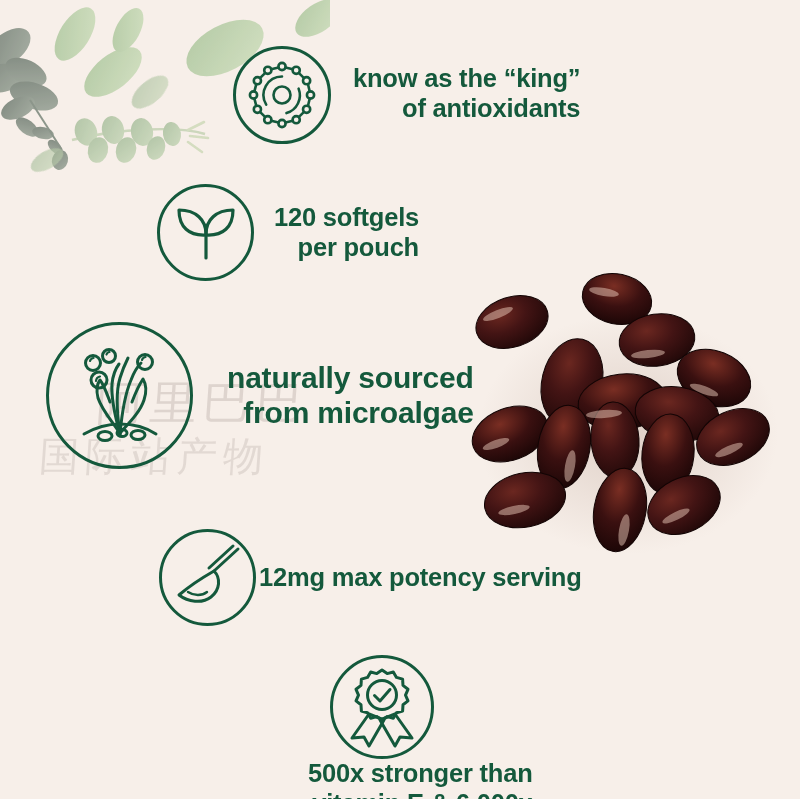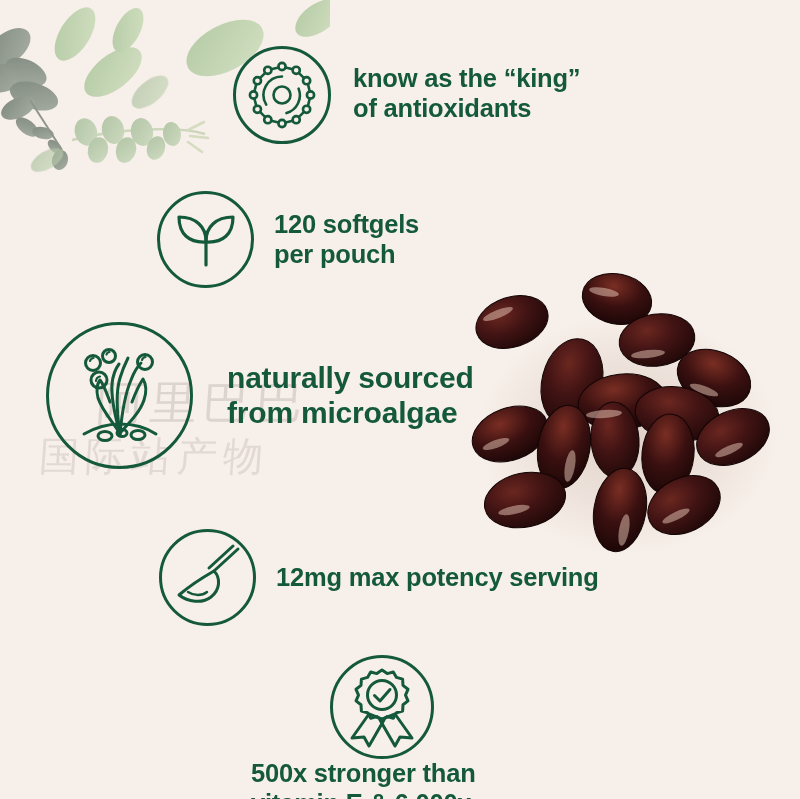--- a/index.html
+++ b/index.html
@@ -59,20 +59,21 @@
     margin-left: -54px;
     font-size: 40px;
     opacity: .8;
   }
 
   
   .feature {
     position: absolute;
     display: flex;
     align-items: center;
+    text-align: right;
   }
   .badge {
     flex: 0 0 auto;
     border-radius: 50%;
     border: 3px solid #14593c;
     box-sizing: border-box;
     display: flex;
     align-items: center;
     justify-content: center;
     background: transparent;
@@ -85,31 +86,31 @@
     line-height: 1.16;
     white-space: pre-line;
     letter-spacing: -0.2px;
   }
 
   
   #row-antioxidant { left: 233px; top: 46px; }
   #row-antioxidant .badge { width: 98px; height: 98px; }
   #row-antioxidant .feature-text { margin-left: 22px; font-size: 25.5px; margin-top: -2px; }
 
-  #row-softgels { left: 157px; top: 191px; }
+  #row-softgels { left: 157px; top: 184px; }
   #row-softgels .badge { width: 97px; height: 97px; }
   #row-softgels .feature-text { margin-left: 20px; font-size: 25.5px; }
 
   #row-microalgae { left: 46px; top: 322px; }
   #row-microalgae .badge { width: 147px; height: 147px; }
   #row-microalgae .feature-text { margin-left: 34px; font-size: 30px; position: relative; z-index: 3; }
 
   #row-potency { left: 159px; top: 529px; }
   #row-potency .badge { width: 97px; height: 97px; }
-  #row-potency .feature-text { margin-left: 20px; font-size: 25.5px; }
+  #row-potency .feature-text { margin-left: 3px; font-size: 25.5px; }
 
   #row-strength { left: 231px; top: 655px; flex-direction: column; }
   #row-strength .badge { width: 104px; height: 104px; }
   #row-strength .feature-text { margin-left: 20px; font-size: 25.5px; }
 </style>
 </head>
 <body>
 
 <div id="page">
 

